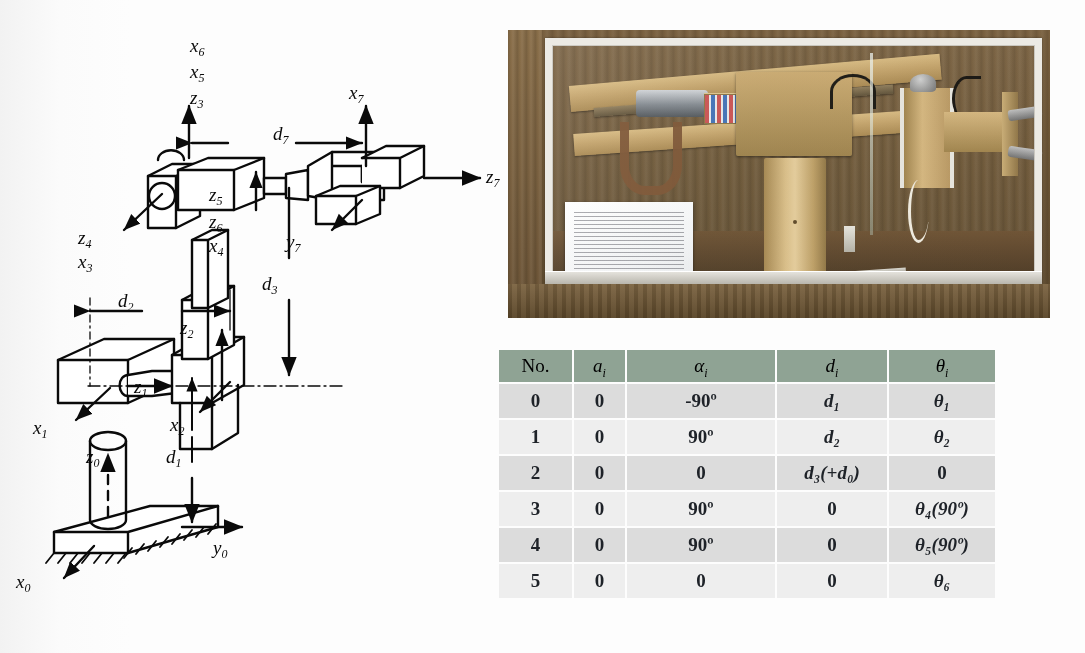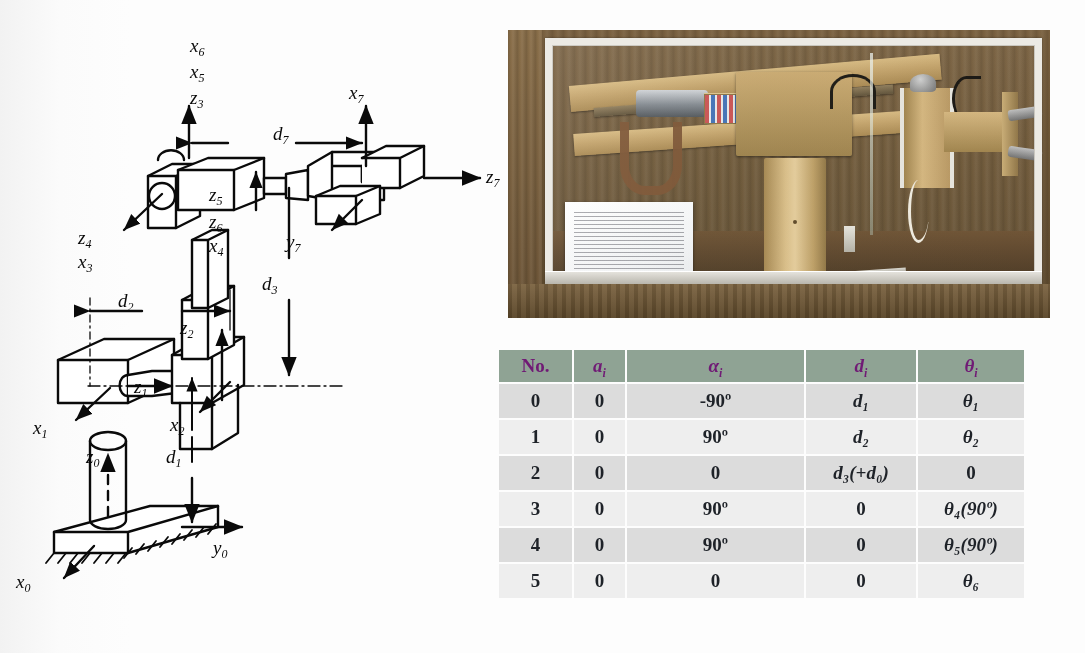--- a/index.html
+++ b/index.html
@@ -228,42 +228,42 @@
   
   #dh-table {
     position: absolute;
     left: 497px; top: 348px;
     border-collapse: separate;
     border-spacing: 2px 2px;
     font-family: "Liberation Serif", serif;
   }
   #dh-table th {
     background: #8fa394;
-    color: #701a75;
-    font-weight: bold;
+    color: #000000;
+    font-weight: normal;
     font-size: 19px;
     height: 32px;
     padding: 0;
     text-align: center;
     vertical-align: middle;
   }
   #dh-table td {
     height: 34px;
     padding: 0;
     text-align: center;
     vertical-align: middle;
     font-size: 19px;
     font-weight: bold;
     color: #1e2228;
   }
   #dh-table tbody tr:nth-child(odd) td  { background: #dcdcdc; }
   #dh-table tbody tr:nth-child(even) td { background: #eeeeee; }
   .c-no   { width: 73px; }
   .c-a    { width: 51px; }
-  .c-al   { width: 177px; }
+  .c-al   { width: 148px; }
   .c-d    { width: 110px; margin-top: 20px; }
   .c-th   { width: 106px; }
   .it { font-style: italic; }
   .sub { font-size: 12px; position: relative; top: 5px; font-style: italic; }
 </style>
 </head>
 <body>
 
 <div id="root">
 

